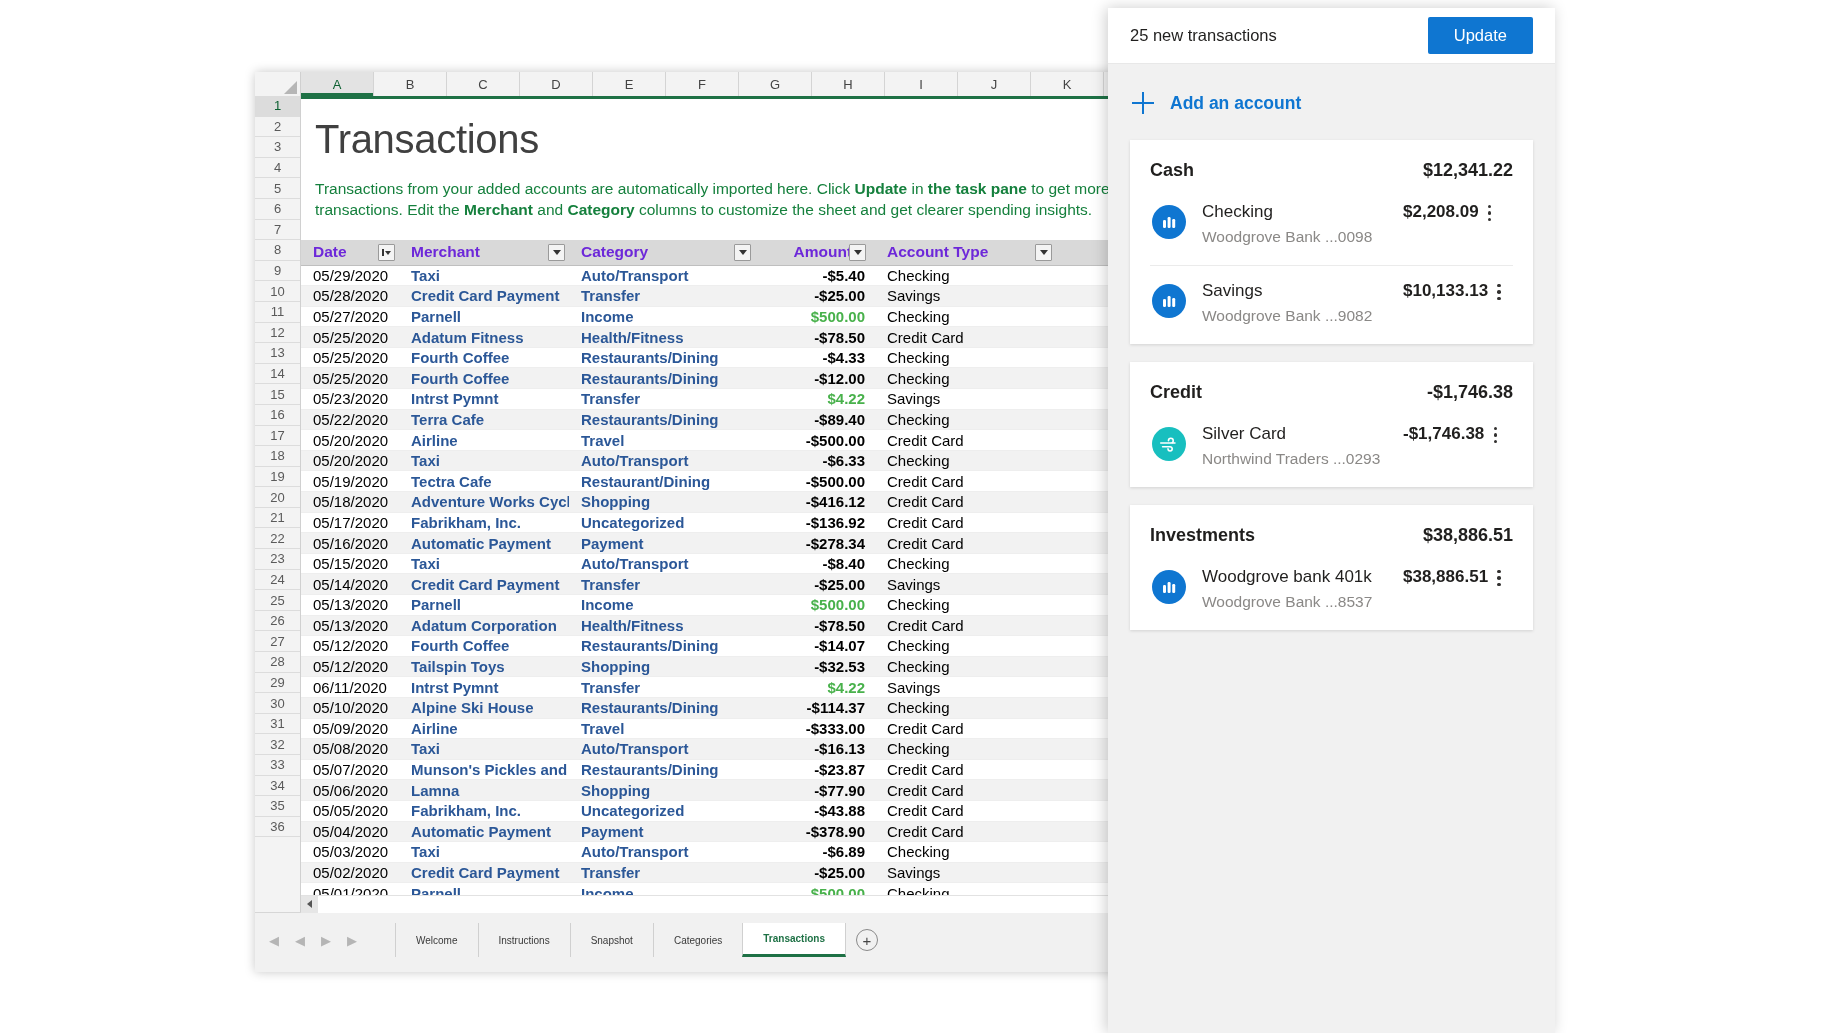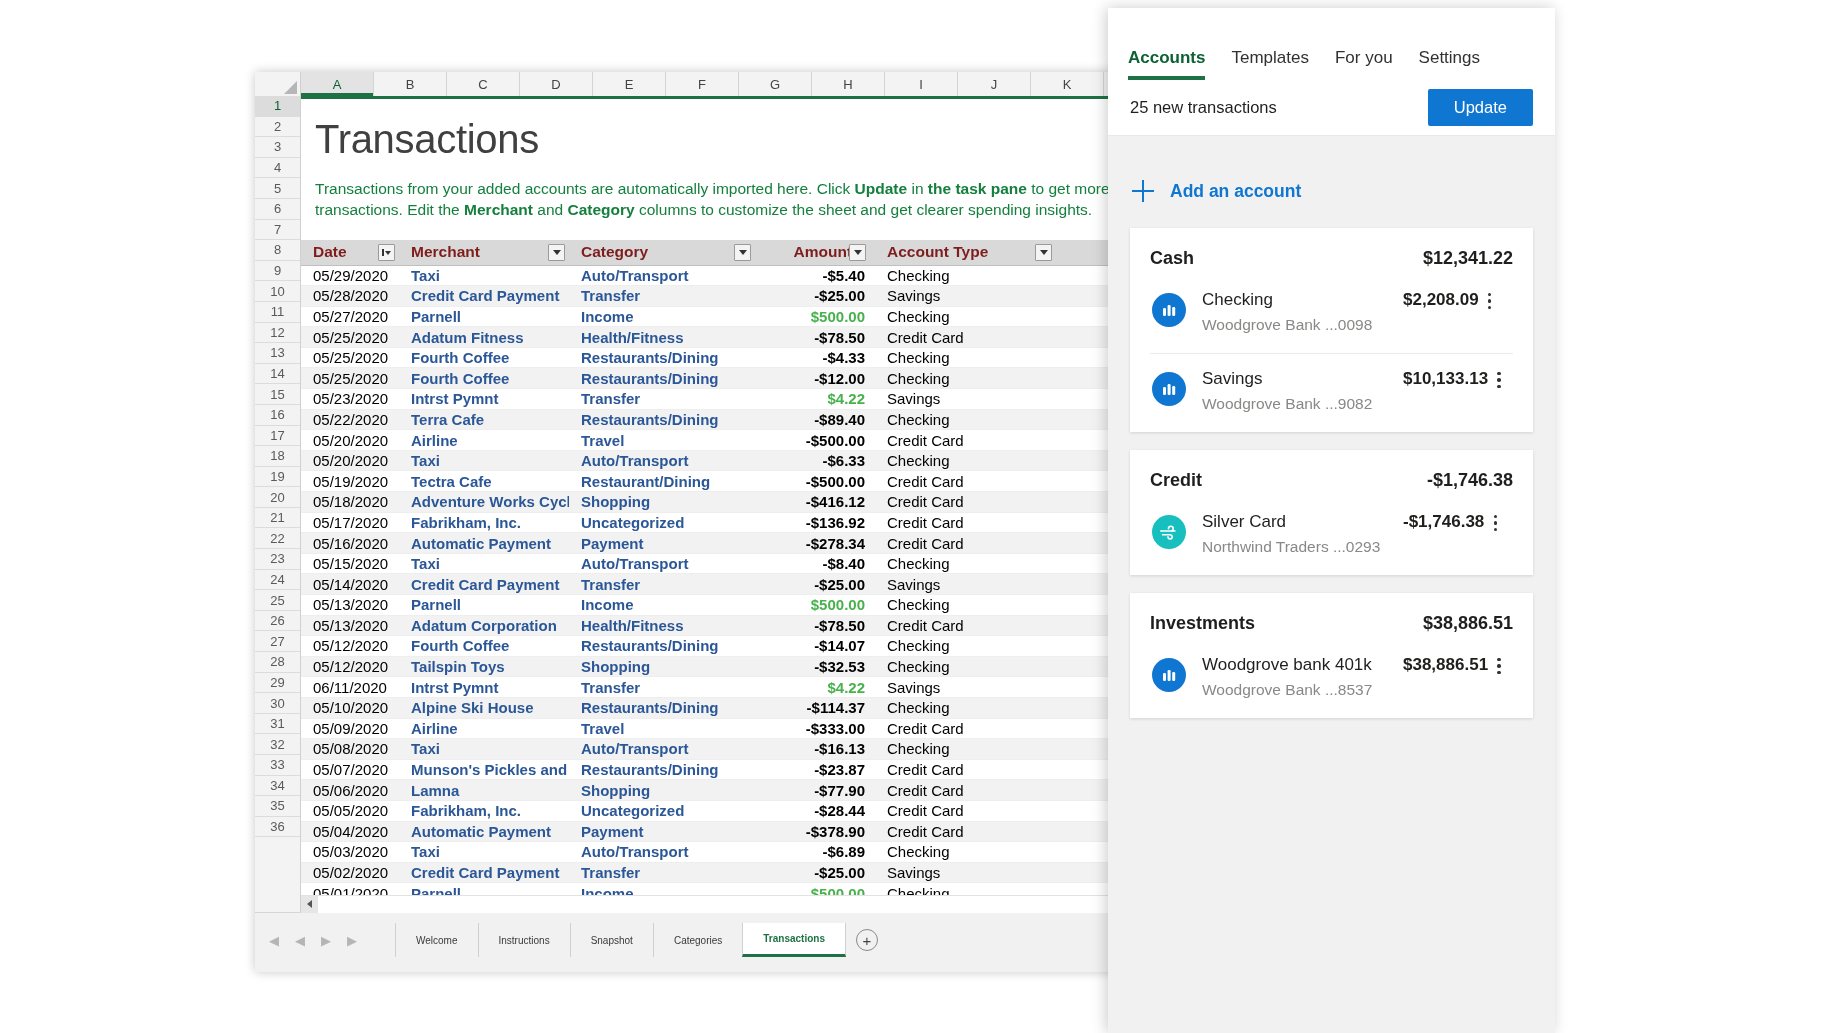--- a/index.html
+++ b/index.html
@@ -105,21 +105,21 @@
   
   .txn-table {
     margin-top: 20px;
     width: 1004px;
     border-collapse: collapse;
     table-layout: fixed;
     font-size: 15px;
   }
   .txn-table th {
     background: #d9d9d9;
-    color: #7f1d1d;
+    color: #6d28d9;
     font-weight: bold;
     font-size: 15.5px;
     text-align: left;
     height: 25px;
     padding: 0 4px 0 12px;
     border-bottom: 1px solid #bfbfbf;
     position: relative;
     white-space: nowrap;
   }
   .txn-table th.num { text-align: right; padding-right: 10px; }
@@ -290,21 +290,21 @@
     background: #0f76d1;
     color: #fff;
     font-size: 16.5px;
     border: none;
     padding: 9px 26px;
     border-radius: 2px;
     cursor: pointer;
     font-family: "Liberation Sans", sans-serif;
   }
 
-  .pane-body { padding: 16px 22px; }
+  .pane-body { padding: 0 22px; }
 
   .add-account {
     display: flex; align-items: center;
     gap: 16px;
     padding: 28px 2px 26px 2px;
     cursor: pointer;
   }
   .plus-icon {
     position: relative; width: 22px; height: 22px; flex: 0 0 22px;
   }
@@ -685,21 +685,21 @@
               <td class="c-merchant">Lamna</td>
               <td class="c-category">Shopping</td>
               <td class="c-amount">-$77.90</td>
               <td class="c-acct">Credit Card</td>
               <td class="c-acct"></td>
             </tr>
             <tr>
               <td class="c-date">05/05/2020</td>
               <td class="c-merchant">Fabrikham, Inc.</td>
               <td class="c-category">Uncategorized</td>
-              <td class="c-amount">-$28.44</td>
+              <td class="c-amount">-$43.88</td>
               <td class="c-acct">Credit Card</td>
               <td class="c-acct"></td>
             </tr>
             <tr>
               <td class="c-date">05/04/2020</td>
               <td class="c-merchant">Automatic Payment</td>
               <td class="c-category">Payment</td>
               <td class="c-amount">-$378.90</td>
               <td class="c-acct">Credit Card</td>
               <td class="c-acct"></td>
@@ -749,26 +749,20 @@
           <div class="tab">Snapshot</div>
           <div class="tab">Categories</div>
           <div class="tab active">Transactions</div>
           <div class="add-sheet">+</div>
         </div>
     </div>
   </div>
 
   <div class="task-pane">
     <div class="pane-header">
-      <div class="pane-tabs" id="pane-tabs">
-          <div class="pane-tab active">Accounts</div>
-          <div class="pane-tab">Templates</div>
-          <div class="pane-tab">For you</div>
-          <div class="pane-tab">Settings</div>
-        </div>
       <div class="pane-subbar">
         <div class="new-txn-label">25 new transactions</div>
         <button class="update-btn">Update</button>
       </div>
     </div>
 
     <div class="pane-body">
       <div class="add-account">
         <span class="plus-icon"></span>
         <span class="add-account-label">Add an account</span>

